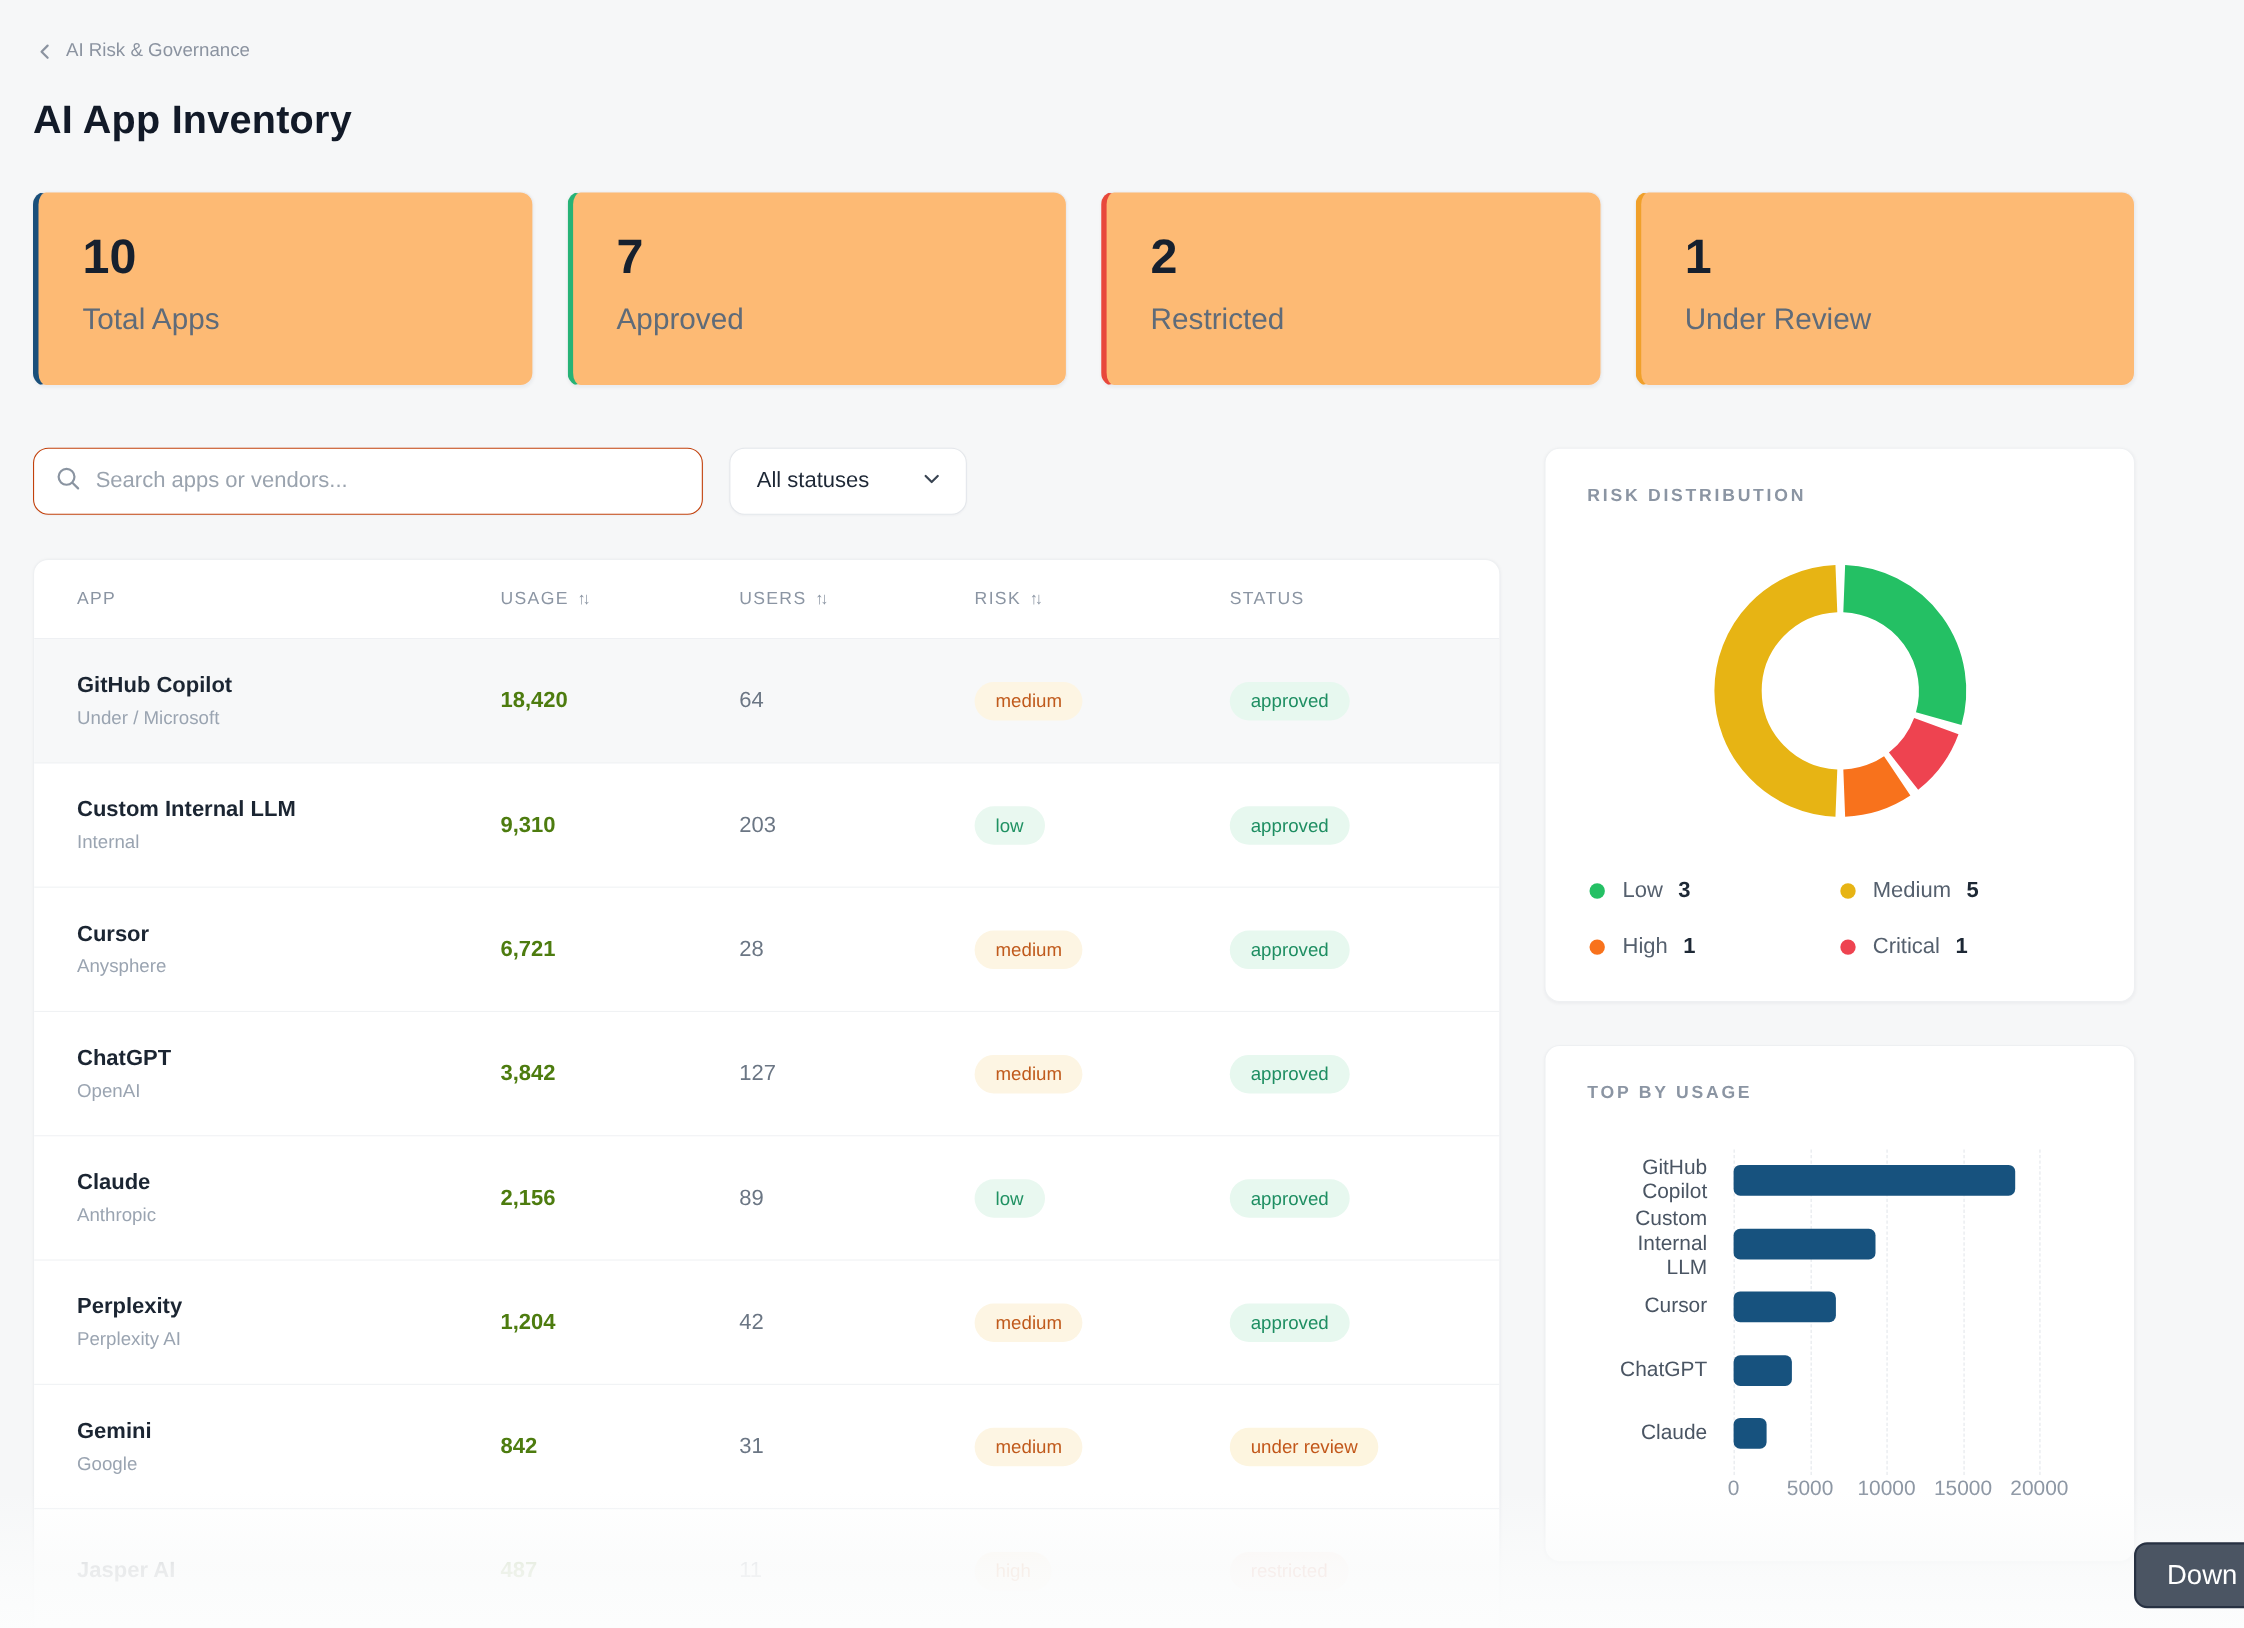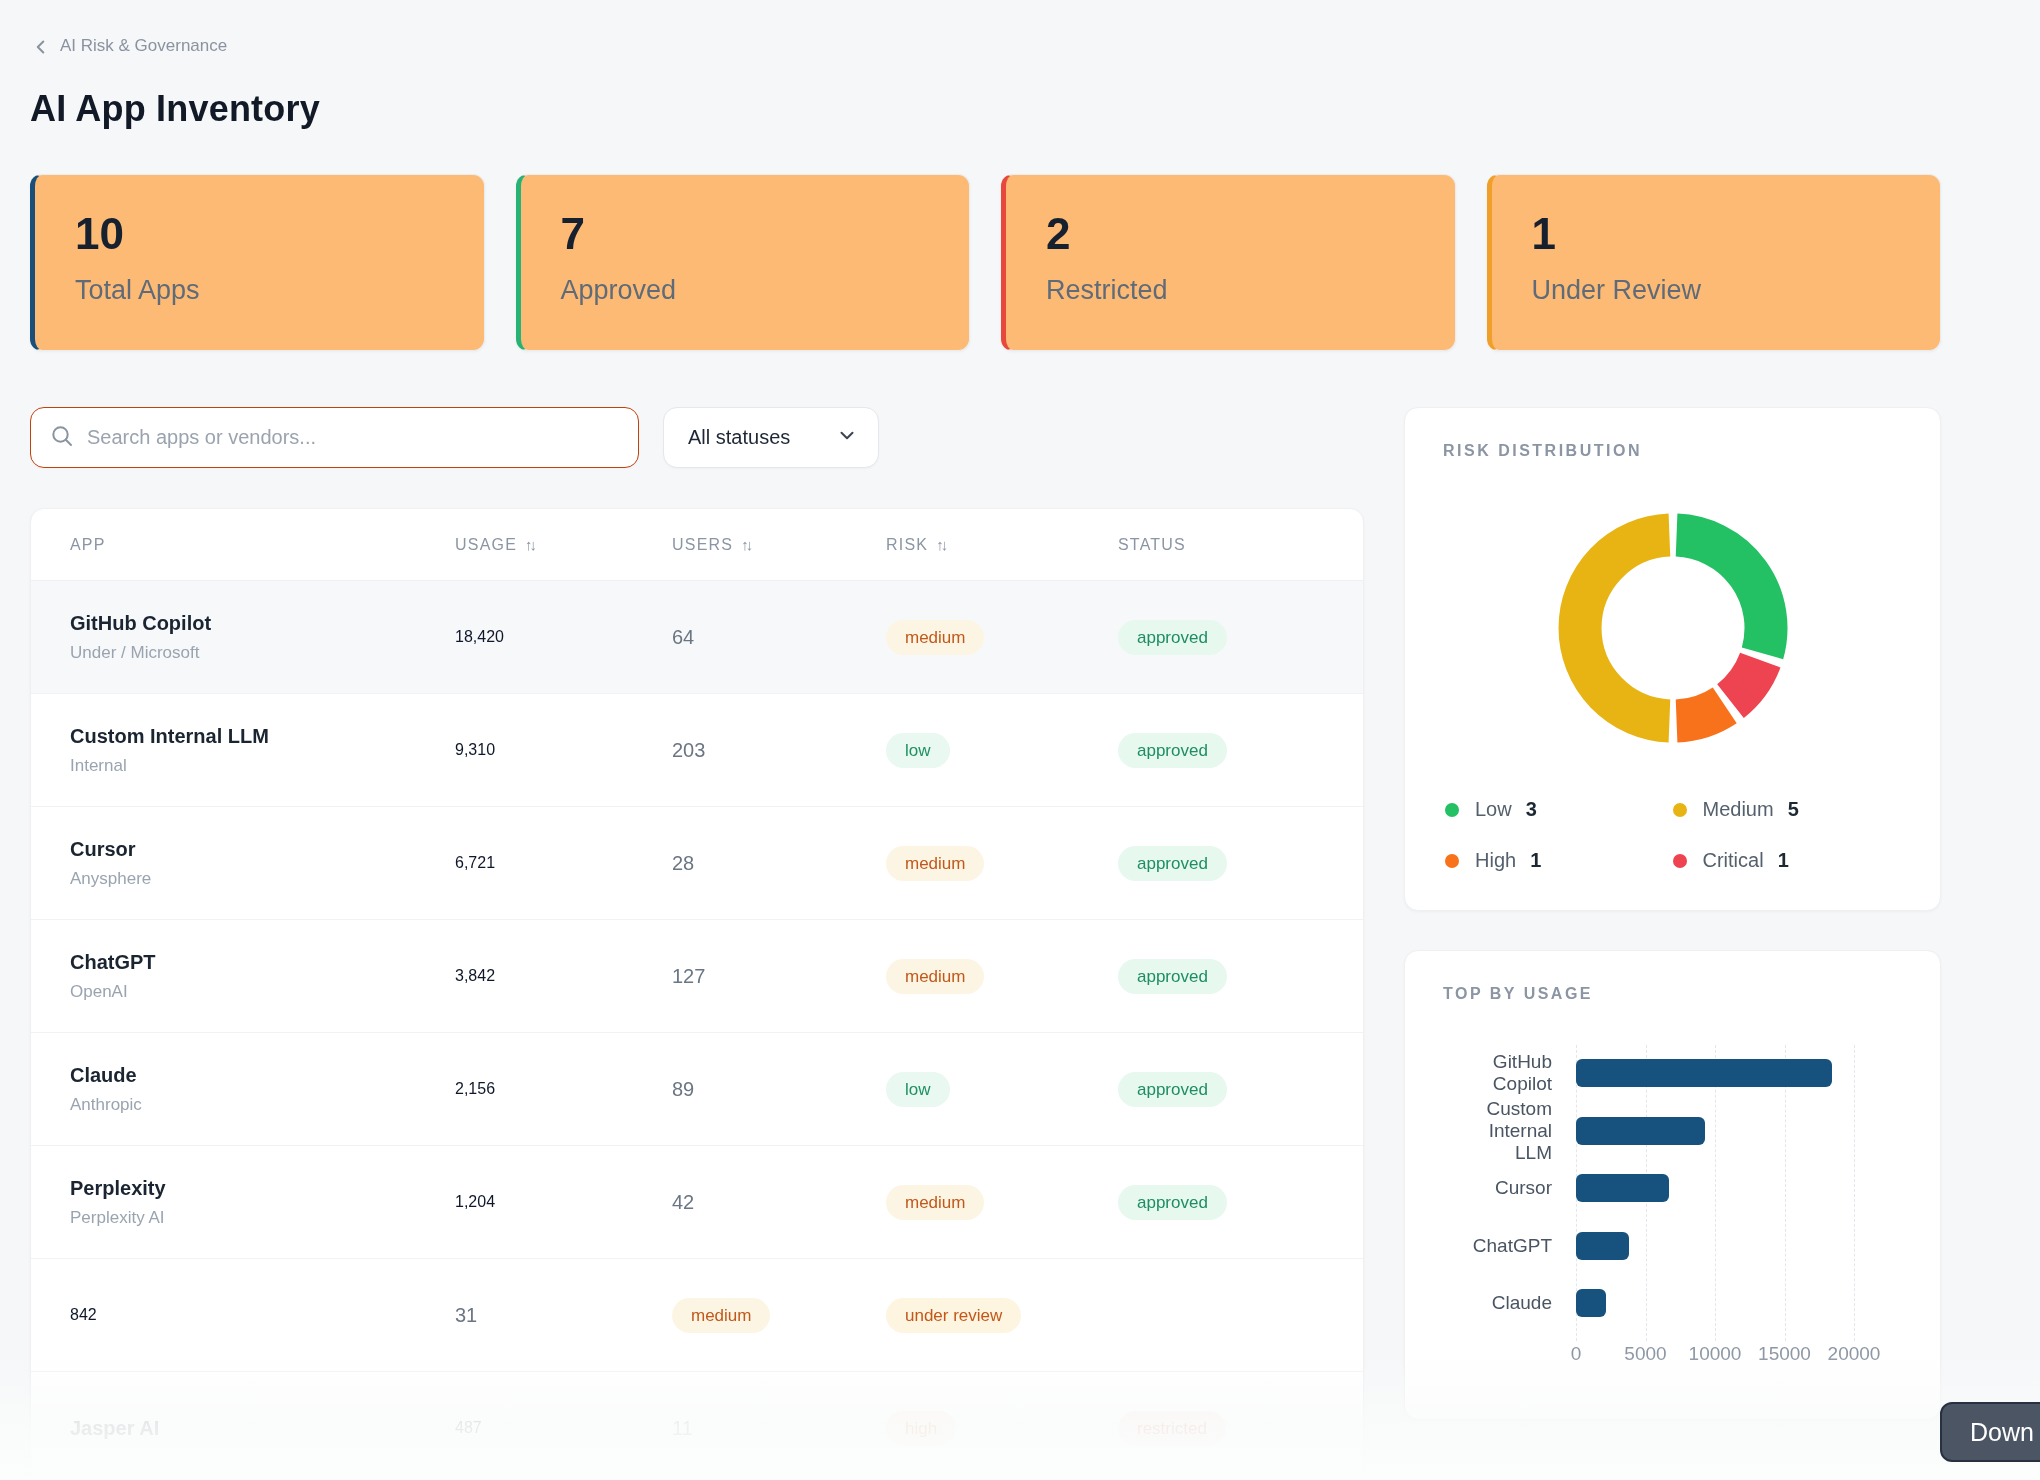--- a/index.html
+++ b/index.html
@@ -62,21 +62,21 @@
   }
   .tbl-grid { display:grid; grid-template-columns:385px 217px 214px 232px 1fr; padding-left:39px; align-items:center; }
   .tbl-header { height:72px; border-bottom:1px solid #eef0f3; }
   .tbl-header .col { font-size:16px; letter-spacing:1.2px; color:#8b95a3; font-weight:400; display:flex; align-items:center; gap:8px; }
   .sort-glyph { font-size:15px; letter-spacing:-3px; color:#8b95a3; }
   .tbl-row { height:113px; border-bottom:1px solid #f0f2f4; }
   .tbl-row.highlighted { background:#f7f8f9; }
   .tbl-row.faded { opacity:.55; }
   .app-name { font-size:20px; font-weight:700; color:#1b2532; }
   .app-vendor { font-size:17px; color:#9aa4b1; margin-top:8px; }
-  .cell-usage { font-size:16px; font-weight:400; color:#0f172a; }
+  .cell-usage { font-size:20px; font-weight:700; color:#4d7c0f; }
   .cell-users { font-size:20px; color:#6b7684; }
   .badge { display:inline-block; padding:9px 19px; border-radius:20px; font-size:17px; line-height:1; }
   .badge.risk-low      { background:#e9f8f0; color:#1f9162; }
   .badge.risk-medium   { background:#fdf5e3; color:#c05a1c; }
   .badge.risk-high     { background:#fcefe0; color:#d05f1a; }
   .badge.status-approved     { background:#e7f8ef; color:#1e8e62; }
   .badge.status-under-review { background:#fdf5df; color:#c2571a; }
   .badge.status-restricted   { background:#fcebe3; color:#c94b2b; }
 
   
@@ -252,20 +252,24 @@
               <div>
                 <div class="app-name">Perplexity</div>
                 <div class="app-vendor">Perplexity AI</div>
               </div>
               <div class="cell-usage">1,204</div>
               <div class="cell-users">42</div>
               <div><span class="badge risk-medium">medium</span></div>
               <div><span class="badge status-approved">approved</span></div>
             </div>
             <div class="tbl-grid tbl-row">
+              <div>
+                <div class="app-name">Gemini</div>
+                <div class="app-vendor">Google</div>
+              </div>
               <div class="cell-usage">842</div>
               <div class="cell-users">31</div>
               <div><span class="badge risk-medium">medium</span></div>
               <div><span class="badge status-under-review">under review</span></div>
             </div>
             <div class="tbl-grid tbl-row faded">
               <div>
                 <div class="app-name">Jasper AI</div>
               </div>
               <div class="cell-usage">487</div>

